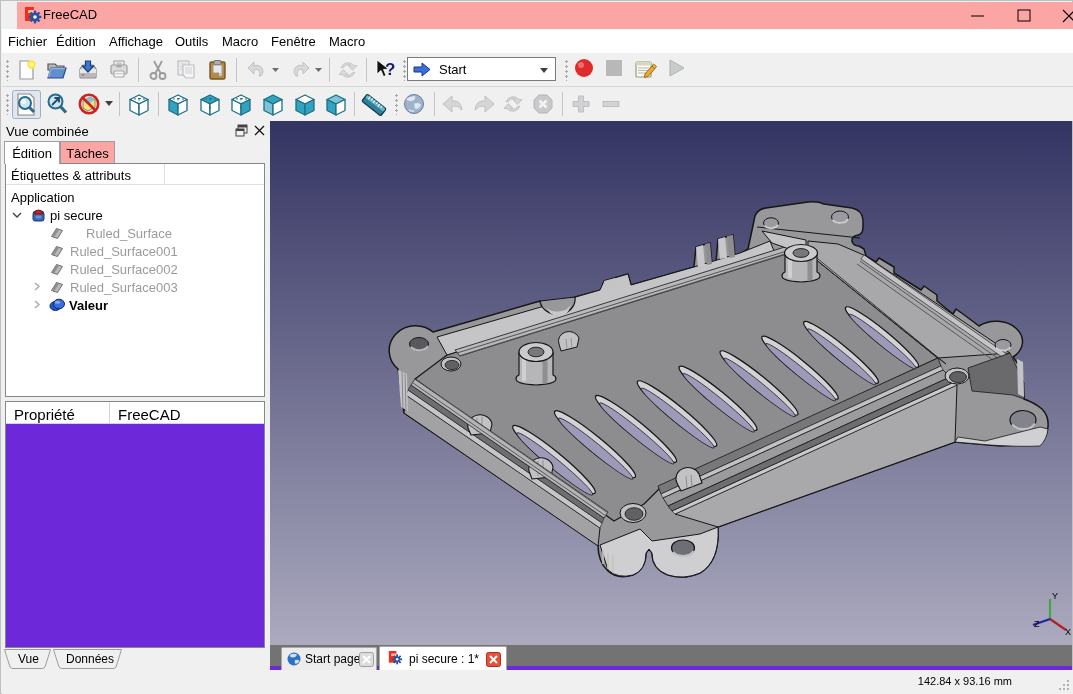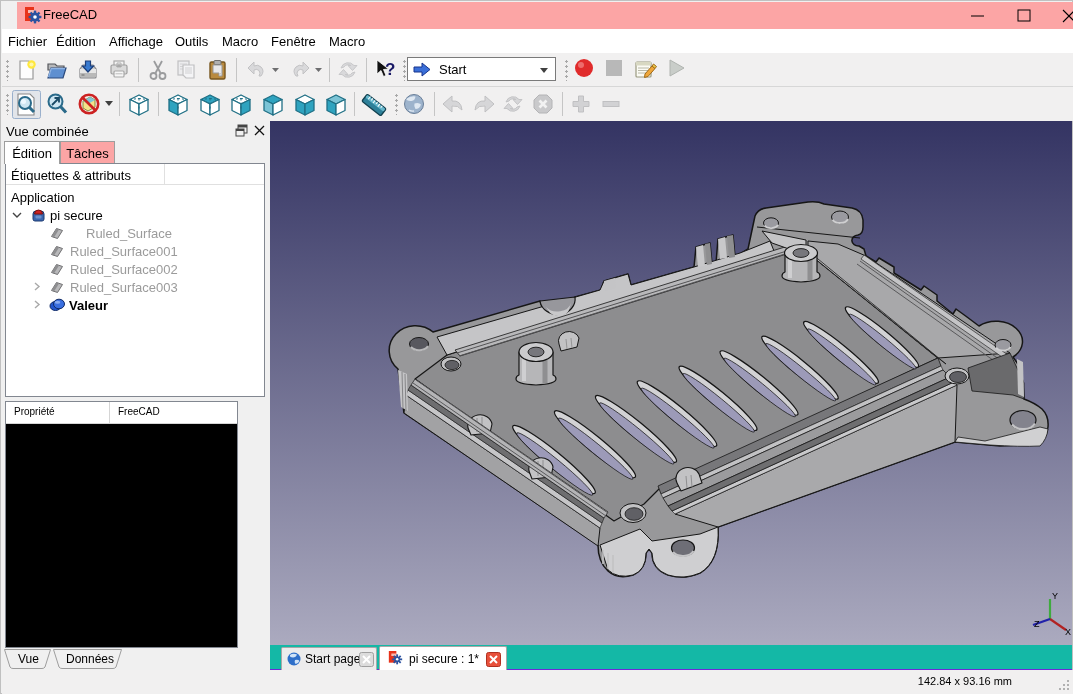--- a/index.html
+++ b/index.html
@@ -31,28 +31,28 @@
 .tab { position:absolute; top:0; height:32px; border:1px solid #9d9d9d; border-bottom:none; background:#fca5a5; text-align:center; padding-top:4px; }
 .tab.active { background:#ffffff; height:23px; z-index:3; }
 #treebox { position:absolute; left:3px; top:42px; width:260px; height:234px; background:#ffffff; border:1px solid #828790; font-size:13px; }
 #treehdr { position:absolute; left:0; top:0; width:258px; height:21px; border-bottom:1px solid #e0e0e0; }
 #treehdr .c1 { position:absolute; left:5px; top:4px; color:#000; }
 #treehdr .vline { position:absolute; left:158px; top:0; width:1px; height:21px; background:#e0e0e0; }
 .trow { position:absolute; left:0; height:18px; width:258px; }
 .trow .lbl { position:absolute; top:2px; color:#000; }
 .trow .lbl.gray { color:#9b9b9b; }
 
-#propbox { position:absolute; left:3px; top:280px; width:233px; height:247px; background:#000000; border:1px solid #828790; font-size:10px; }
+#propbox { position:absolute; left:3px; top:280px; width:260px; height:247px; background:#6d28d9; border:1px solid #828790; font-size:15px; }
 #prophdr { position:absolute; left:0; top:0; width:100%; height:22px; background:#ffffff; border-bottom:1px solid #d5d5d5; }
 #prophdr .vline { position:absolute; left:103px; top:0; width:1px; height:22px; background:#d5d5d5; }
 #bottomtabs { position:absolute; left:2px; top:528px; height:20px; font-size:12px; color:#000; }
 
 #vp { position:absolute; left:269px; top:120px; width:802px; height:524px; }
 
-#mdibar { position:absolute; left:269px; top:644px; width:802px; height:25px; background:#14b8a6; border-bottom:1px solid #6d28d9; }
+#mdibar { position:absolute; left:269px; top:644px; width:802px; height:25px; background:#737373; border-bottom:4px solid #6d28d9; }
 .mtab { position:absolute; top:2px; height:23px; font-size:12px; color:#000; }
 
 #status { position:absolute; left:1px; top:669px; width:1071px; height:24px; background:#f1f0f0; font-size:11px; color:#000; }
 #status .dim { position:absolute; right:61px; top:5px; }
 </style>
 </head>
 <body>
 <div id="win">
 
   <div id="title">

